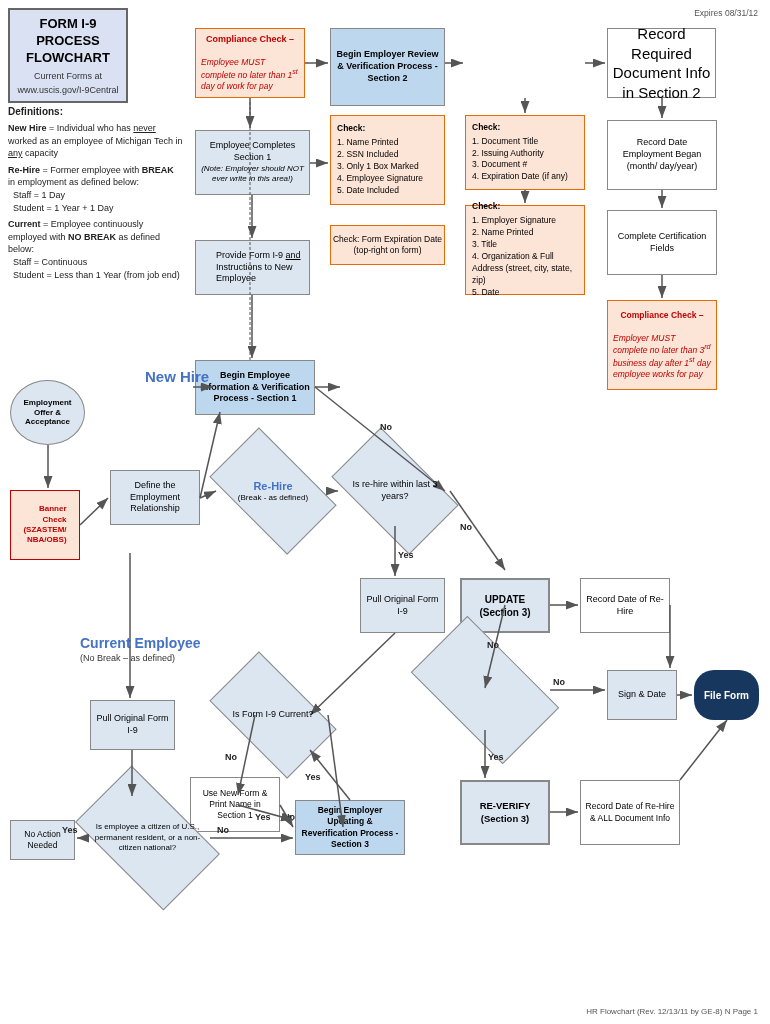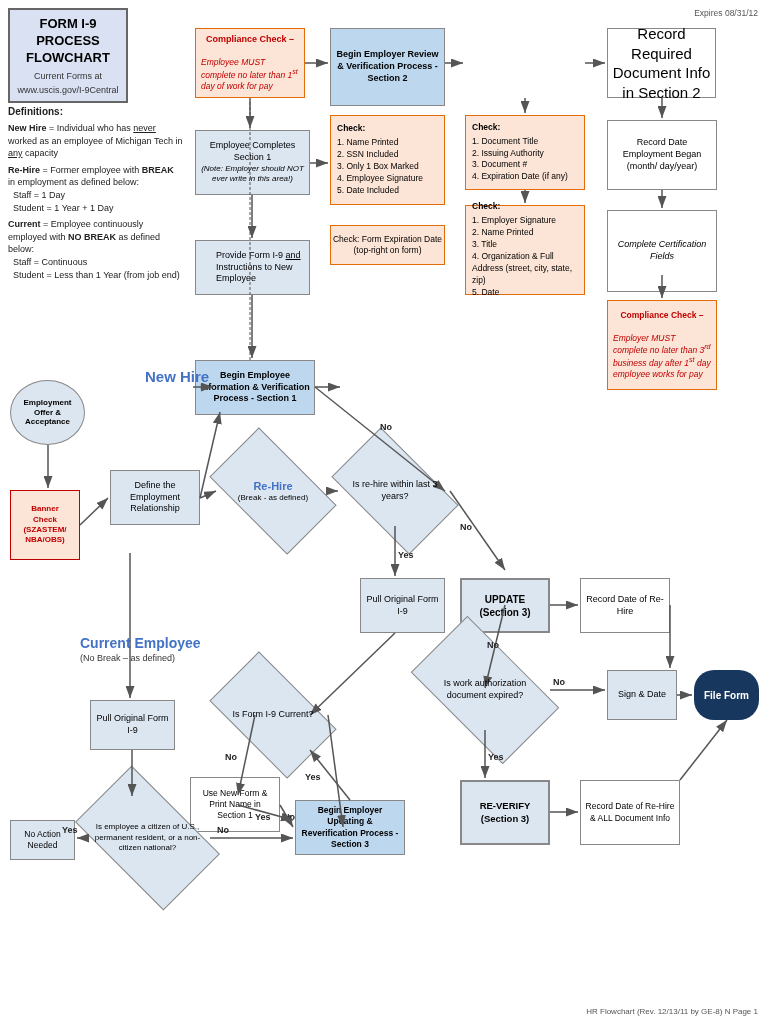--- a/index.html
+++ b/index.html
@@ -119,21 +119,21 @@
       position: absolute;
       bottom: 8px;
       right: 12px;
       font-size: 8px;
       color: #555;
     }
     .banner-box {
       position: absolute;
       border: 1.5px solid #c00000;
       background: #fce4d6;
-      text-align: center;
+      text-align: right;
       font-size: 8.5px;
       color: #c00000;
       font-weight: bold;
       display: flex;
       align-items: center;
       justify-content: center;
       line-height: 1.3;
       padding: 17px;
     }
     .employment-ellipse {
@@ -272,21 +272,21 @@
     <div class="check-box-content">
       <div class="check-title">Check:</div>
       <div>1. Employer Signature</div>
       <div>2. Name Printed</div>
       <div>3. Title</div>
       <div>4. Organization &amp; Full Address (street, city, state, zip)</div>
       <div>5. Date</div>
     </div>
   </div>
 
-  <div class="fc-box" style="left:607px; top:210px; width:110px; height:82px; background:#fff; font-size:9px;font-style:italic;">
+  <div class="fc-box" style="left:607px; top:210px; width:110px; height:65px; background:#fff; font-size:9px;">
     <span>Complete Certification Fields</span>
   </div>
 
   <div class="fc-box" style="left:195px; top:240px; width:115px; height:55px; background:#dce6f1; font-size:9px; text-align:left;padding-left:20px;">
     <span>Provide Form I-9 <span style="text-decoration:underline">and</span> Instructions to New Employee</span>
   </div>
 
   <div class="fc-box fc-compliance" style="left:607px; top:300px; width:110px; height:90px; flex-direction:column; text-align:left; padding:5px; font-size:8.5px;">
     <div style="font-weight:bold; color:#c00000;">Compliance Check –</div>
     <div style="color:#c00000;"><em>Employer MUST complete no later than 3<sup>rd</sup> business day after 1<sup>st</sup> day employee works for pay</em></div>
@@ -329,21 +329,20 @@
     <span>Pull Original Form I-9</span>
   </div>
 
   <div class="diamond-wrap" style="left:218px; top:680px; width:110px; height:70px;">
     <div class="diamond"></div>
     <div class="diamond-text">Is Form I-9 Current?</div>
   </div>
 
   <div class="diamond-wrap" style="left:420px; top:650px; width:130px; height:80px;">
     <div class="diamond"></div>
-    <div class="diamond-text">Is work authorization document expired?</div>
   </div>
 
   <div class="fc-box" style="left:607px; top:670px; width:70px; height:50px; background:#dce6f1; font-size:9px; text-align:center;">
     <span>Sign &amp; Date</span>
   </div>
 
   <div class="file-form-box" style="left:694px; top:670px; width:65px; height:50px;">
     <span>File Form</span>
   </div>
 

